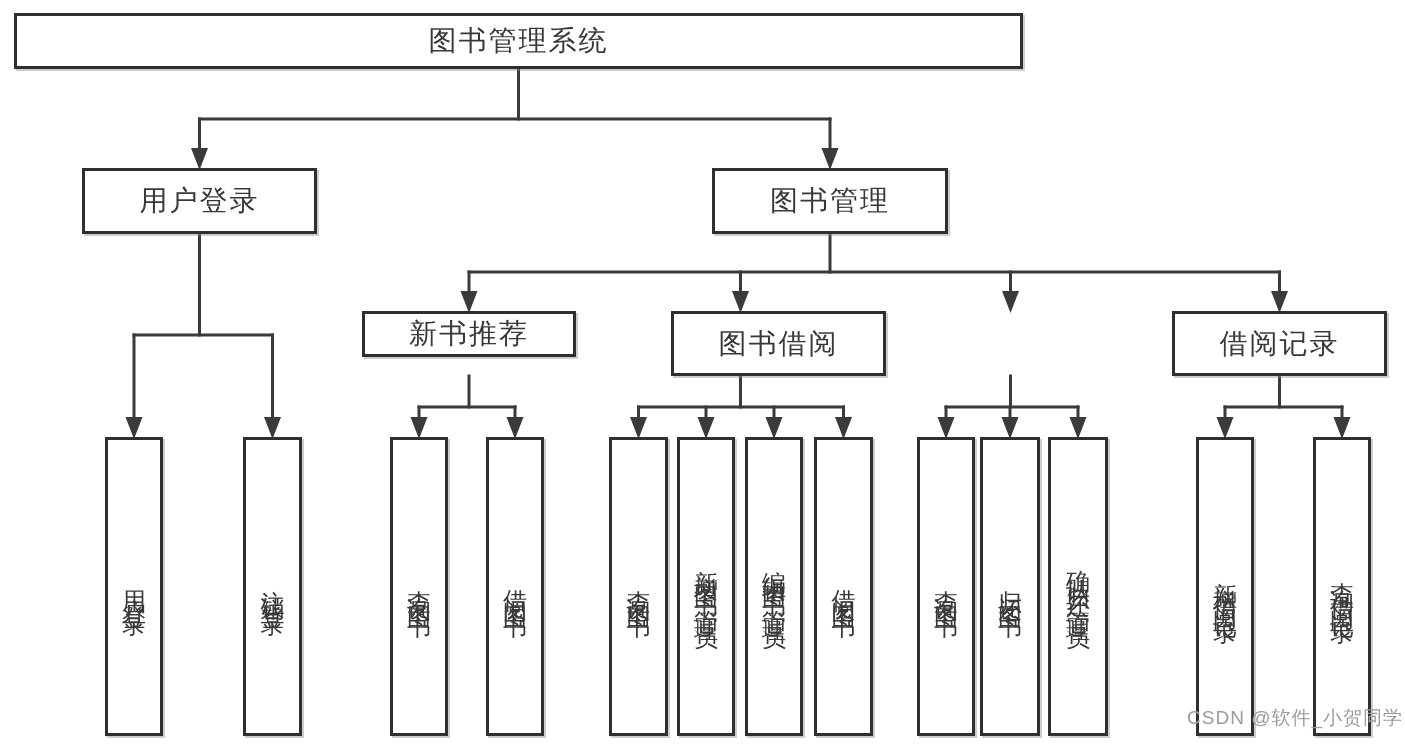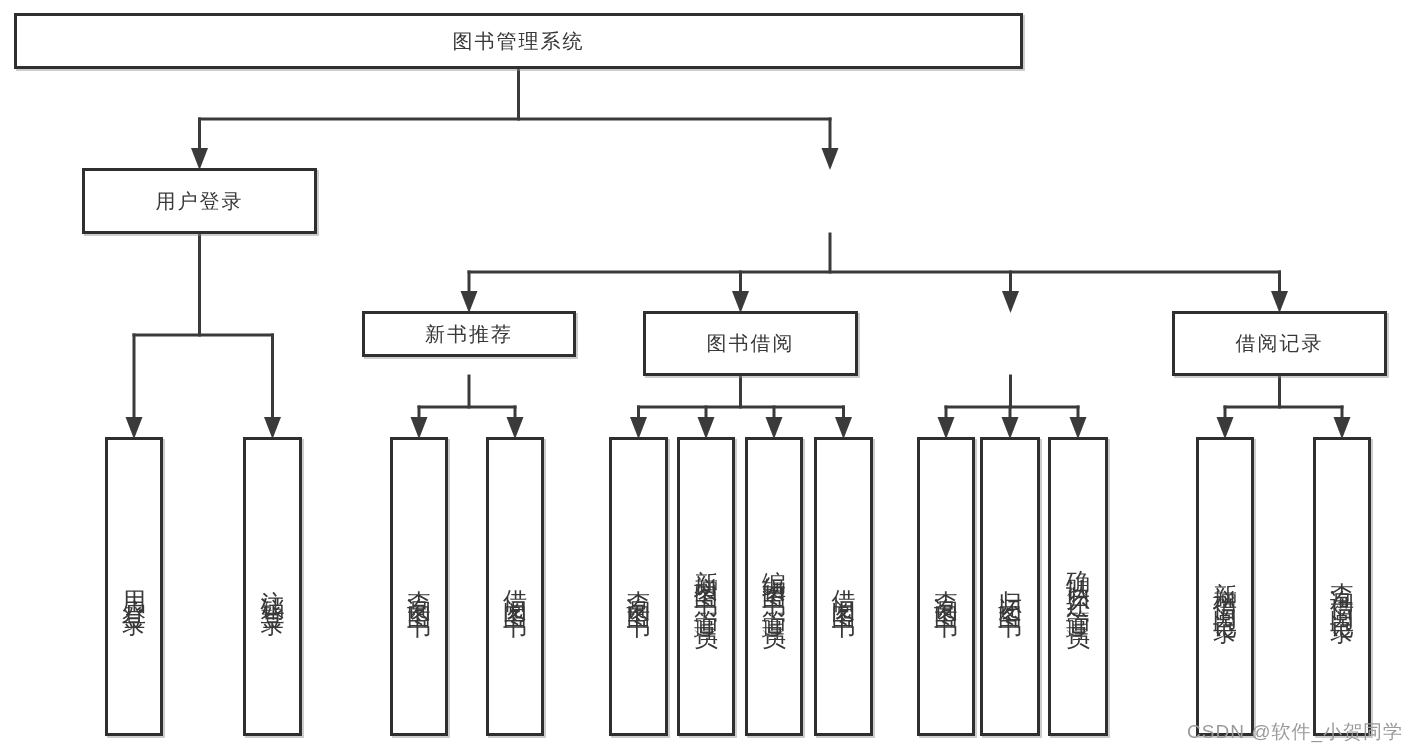--- a/index.html
+++ b/index.html
@@ -15,33 +15,33 @@
   .node{
     position:absolute;
     box-sizing:border-box;
     background:#ffffff;
     border:3px solid #2f2f2f;
     box-shadow:2px 2px 0 rgba(145,145,145,.45);
     display:flex;align-items:center;justify-content:center;
     color:#383838;
   }
   .node.horiz .lbl{
-    font-size:20px;
+    font-size:28px;
     letter-spacing:2px;
     white-space:nowrap;
   }
   .node.vert .lbl{
     writing-mode:vertical-rl;
     font-size:24px;
     letter-spacing:8px;
     line-height:1;
   }
   .watermark{
     position:absolute;
-    right:2px;bottom:2px;
+    right:2px;bottom:16px;
     z-index:2;
     font-size:19px;
     color:#9b9b9b;
     letter-spacing:1px;
     white-space:nowrap;
     text-align:right;
   }
 </style>
 </head>
 <body>
@@ -101,24 +101,27 @@
       <line x1="1342" y1="407" x2="1342" y2="419" stroke="#3a3a3a" stroke-width="3" stroke-linecap="square"></line>
       <polygon points="1333.5,417 1350.5,417 1342,439" fill="#3a3a3a"></polygon>
     </svg>
   <div id="nodes">
       <div class="node horiz" style="left: 14px; top: 13px; width: 1009px; height: 56px;">
         <span class="lbl">图书管理系统</span>
       </div>
       <div class="node horiz" style="left: 82px; top: 168px; width: 235px; height: 66px;">
         <span class="lbl">用户登录</span>
       </div>
+      <div class="node horiz" style="left: 712px; top: 168px; width: 236px; height: 66px;">
+        <span class="lbl">图书管理</span>
+      </div>
       <div class="node horiz" style="left: 362px; top: 311px; width: 214px; height: 46px;">
         <span class="lbl">新书推荐</span>
       </div>
-      <div class="node horiz" style="left: 643px; top: 311px; width: 215px; height: 65px;">
+      <div class="node horiz" style="left: 671px; top: 311px; width: 215px; height: 65px;">
         <span class="lbl">图书借阅</span>
       </div>
       <div class="node horiz" style="left: 1172px; top: 311px; width: 215px; height: 65px;">
         <span class="lbl">借阅记录</span>
       </div>
       <div class="node vert" style="left: 105px; top: 437px; width: 58px; height: 299px;">
         <span class="lbl">用户登录</span>
       </div>
       <div class="node vert" style="left: 243px; top: 437px; width: 59px; height: 299px;">
         <span class="lbl">注销登录</span>

